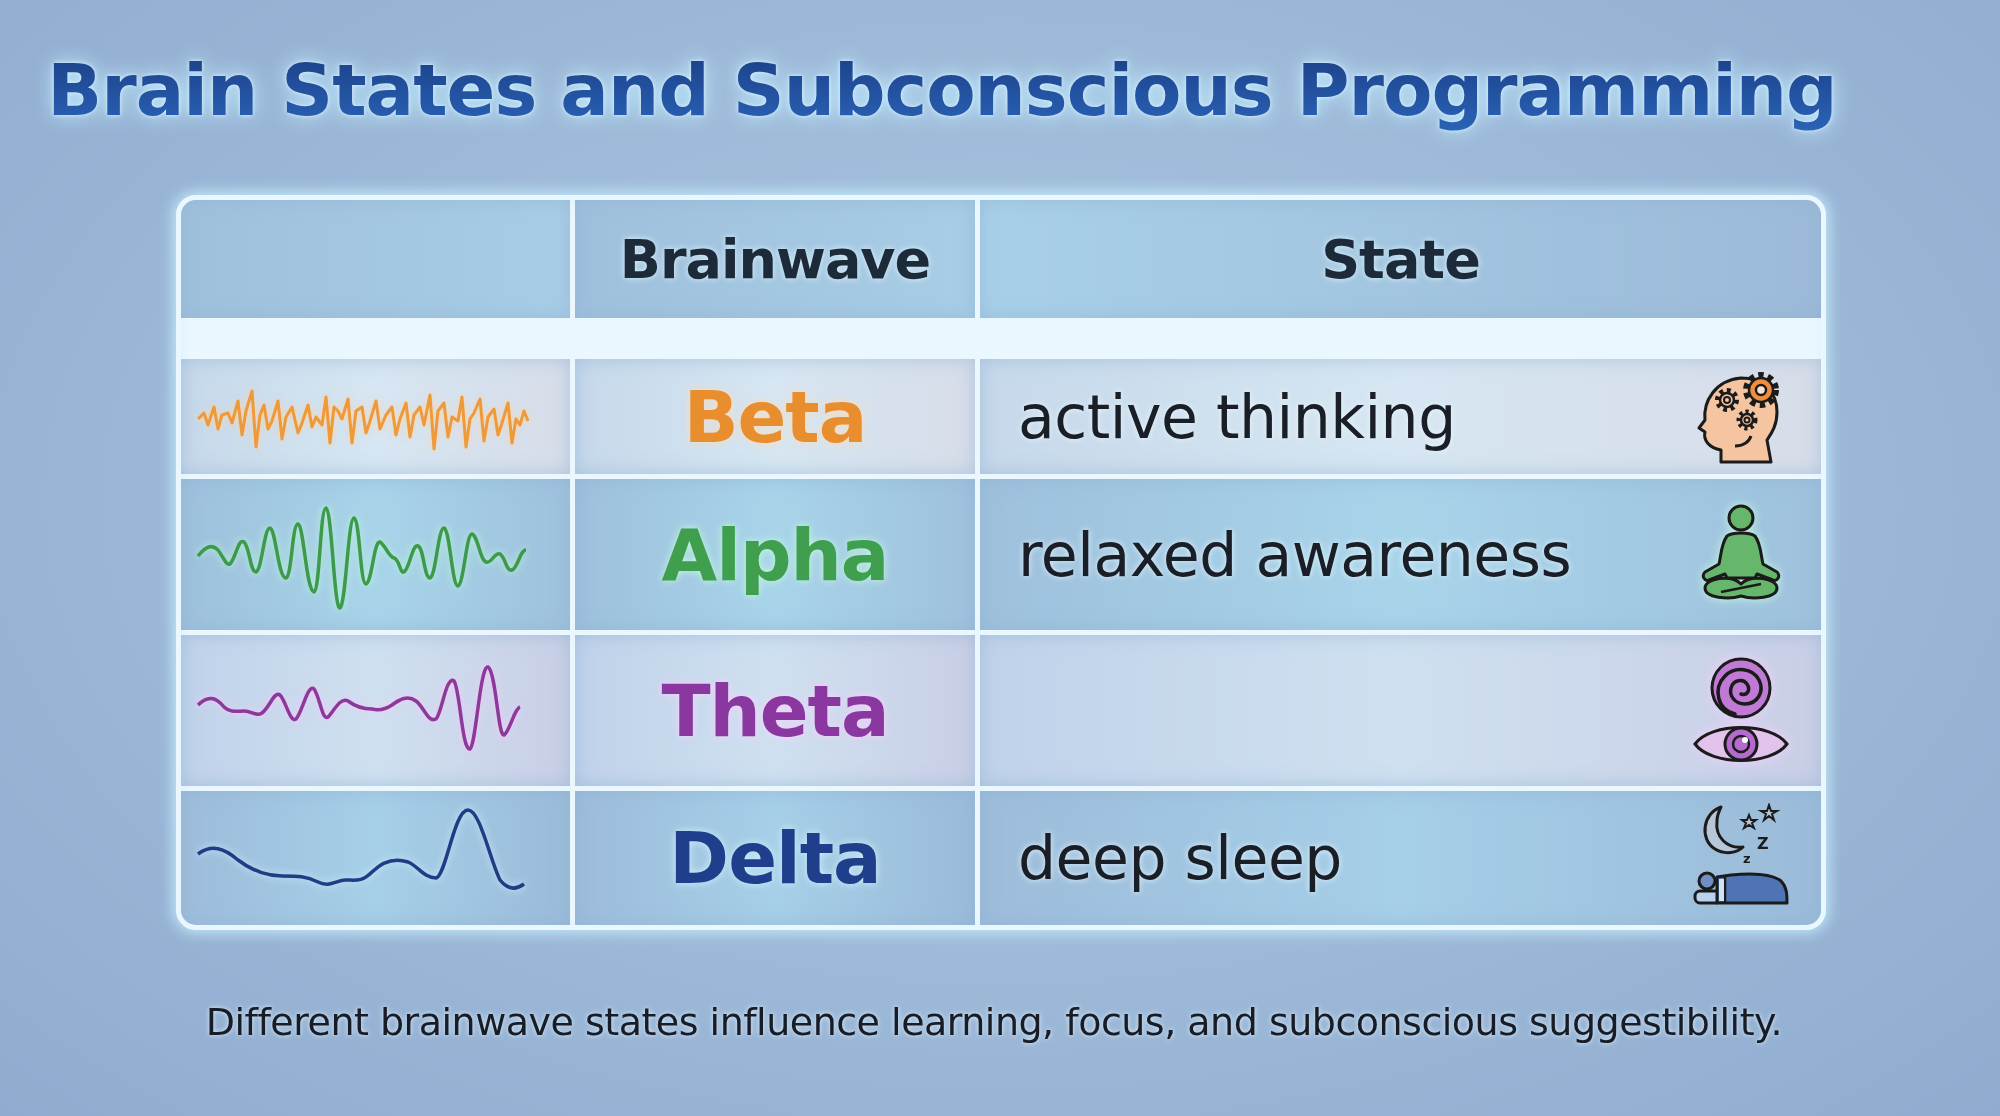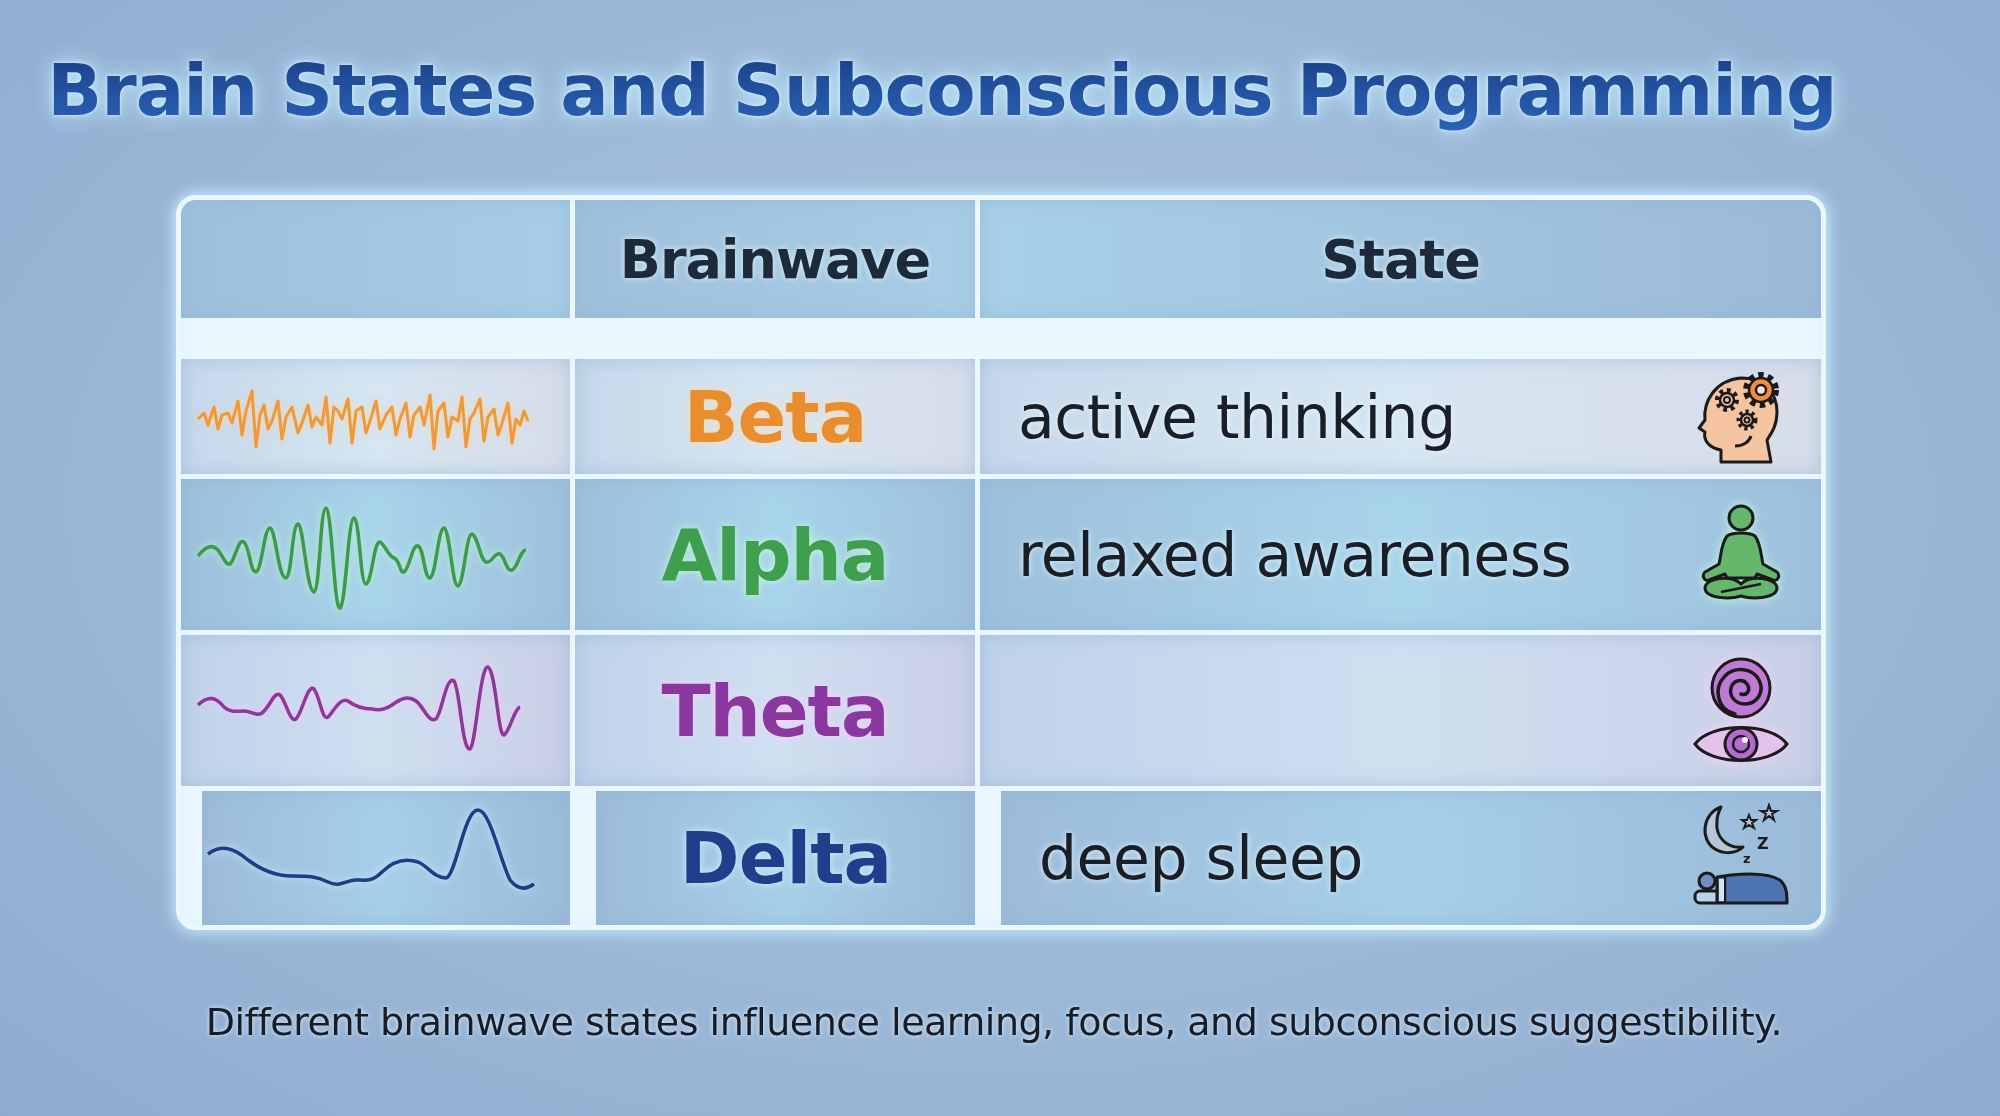--- a/index.html
+++ b/index.html
@@ -39,21 +39,21 @@
   .hdr { background: linear-gradient(90deg, #9fc0dc 0%, #a8cde6 100%); justify-content: center; }
   .hdr-state { background: linear-gradient(90deg, #a8d0e8 0%, #9cbad8 100%); }
   .hdr-text {
     font-family: "DejaVu Sans", sans-serif; font-weight: bold; font-size: 54px;
     color: #1d2a3a; text-shadow: 0 0 6px rgba(230,250,255,0.9);
     letter-spacing: -1px;
   }
   .row-beta { background: linear-gradient(90deg, #c6d8ea 0%, #d6e6f2 50%, #d7dde9 100%); margin-top: 36px; }
   .row-alpha { background: linear-gradient(90deg, #9ec0dc 0%, #a8d4ea 50%, #9fc1dd 100%); }
   .row-theta { background: linear-gradient(90deg, #c0d2ea 0%, #cfe0f0 50%, #c9cfe6 100%); }
-  .row-delta { background: linear-gradient(90deg, #9dbcda 0%, #a6cfe8 50%, #9bbbd9 100%); margin-left: 21px; }
+  .row-delta { background: linear-gradient(90deg, #9dbcda 0%, #a6cfe8 50%, #9bbbd9 100%); }
   .wave-cell { justify-content: center; }
   .wave-cell svg { overflow: visible; }
   .name-cell { justify-content: center; }
   .name-text {
     font-family: "DejaVu Sans", sans-serif; font-weight: bold; font-size: 72px;
     letter-spacing: -1px;
   }
   .state-cell { justify-content: flex-start; padding-left: 38px; }
   .state-text {
     font-family: "DejaVu Sans", sans-serif; font-size: 60px; color: #1a1e26;

